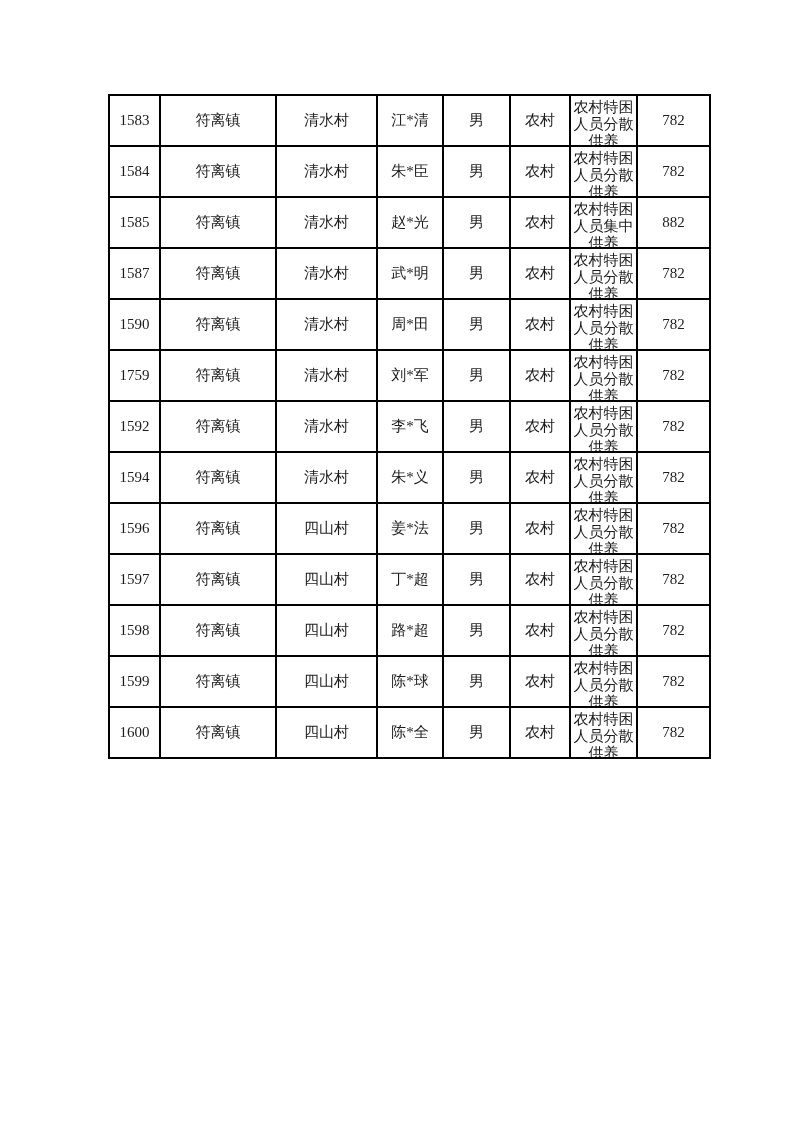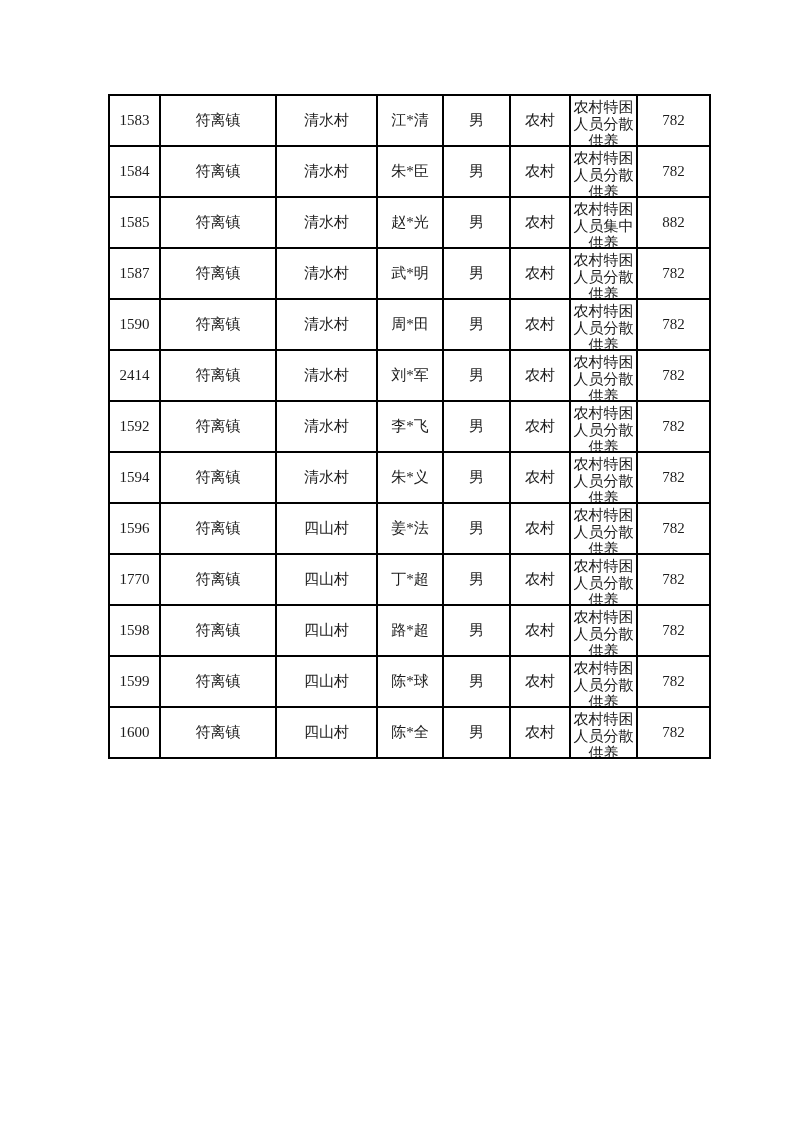--- a/index.html
+++ b/index.html
@@ -121,21 +121,21 @@
           <td>清水村</td>
           <td>周*田</td>
           <td>男</td>
           <td>农村</td>
           <td class="type-cell">
             <div class="type-wrap">农村特困人员分散供养</div>
           </td>
           <td>782</td>
         </tr>
         <tr>
-          <td>2414</td>
+          <td>1759</td>
           <td>符离镇</td>
           <td>清水村</td>
           <td>刘*军</td>
           <td>男</td>
           <td>农村</td>
           <td class="type-cell">
             <div class="type-wrap">农村特困人员分散供养</div>
           </td>
           <td>782</td>
         </tr>
@@ -169,21 +169,21 @@
           <td>四山村</td>
           <td>姜*法</td>
           <td>男</td>
           <td>农村</td>
           <td class="type-cell">
             <div class="type-wrap">农村特困人员分散供养</div>
           </td>
           <td>782</td>
         </tr>
         <tr>
-          <td>1770</td>
+          <td>1597</td>
           <td>符离镇</td>
           <td>四山村</td>
           <td>丁*超</td>
           <td>男</td>
           <td>农村</td>
           <td class="type-cell">
             <div class="type-wrap">农村特困人员分散供养</div>
           </td>
           <td>782</td>
         </tr>

